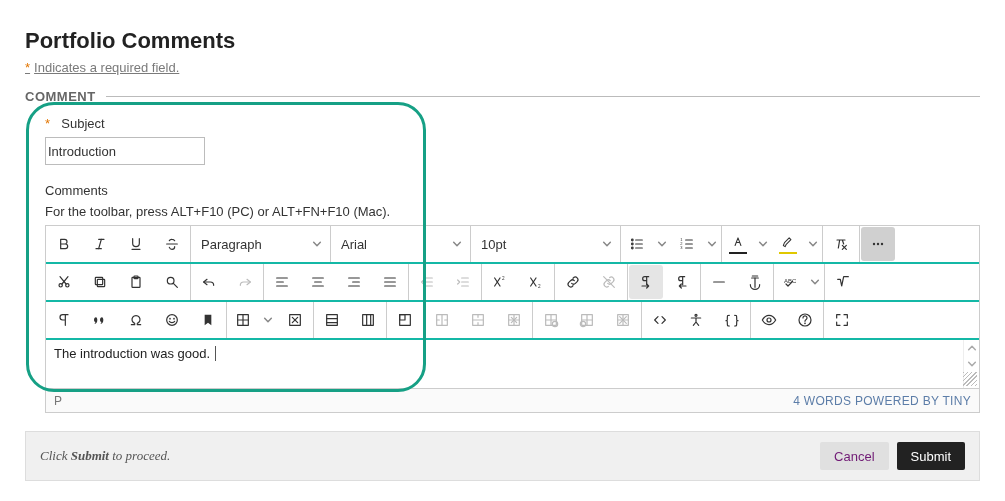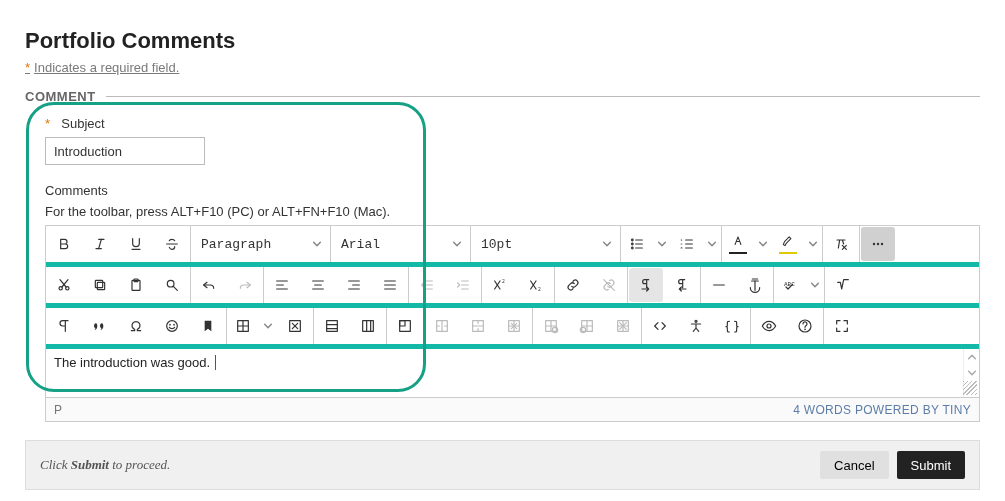--- a/index.html
+++ b/index.html
@@ -59,42 +59,41 @@
   .form-block { padding: 0 0 0 20px; }
   .field-row { margin-bottom: 8px; }
   .field-label {
     font-size: 13px;
     color: #333;
     margin-bottom: 6px;
   }
   input.text-input {
     height: 28px;
     width: 160px;
-    padding: 3px 8px;
+    padding: 3px 2px;
     border: 1px solid #bcbcbc;
     font-size: 13px;
     color: #333;
     outline: none;
   }
   .help-text {
     font-size: 13px;
     color: #333;
     margin: 2px 0 6px 0;
   }
 
   
   .editor-wrap {
     border: 1px solid #ccc;
     background: #fff;
   }
   .toolbar-row {
     display: flex;
-    border-bottom: 5px solid #14b8a6;
+    border-bottom: 2px solid #14b8a6;
     min-height: 36px;
-    font-family: Liberation Mono, monospace;
   }
   .group {
     display: flex;
     align-items: center;
     border-right: 1px solid #ccc;
   }
   .btn {
     display: flex;
     align-items: center;
     justify-content: center;
@@ -183,21 +182,21 @@
   .footer .hint {
     font-family: Georgia, "Times New Roman", serif;
     font-style: italic;
     color:#555;font-size:13px;
   }
   .footer .hint b { font-style: italic; }
   .footer .actions { display:flex;gap:8px; }
   button.ui {
     height:28px;padding:0 14px;font-size:13px;border:none;cursor:pointer;border-radius:2px;
   }
-  button.cancel { background:#e0e0e0;color:#000000; }
+  button.cancel { background:#e0e0e0;color:#701a75; }
   button.submit { background:#222;color:#fff; }
 
   .caret-svg{width:10px;height:10px;}
   .underline-color { border-bottom:2px solid #222; }
   .underline-yellow { border-bottom:2px solid #e0c800; }
 </style>
 </head>
 <body>
 
 <div class="page">

